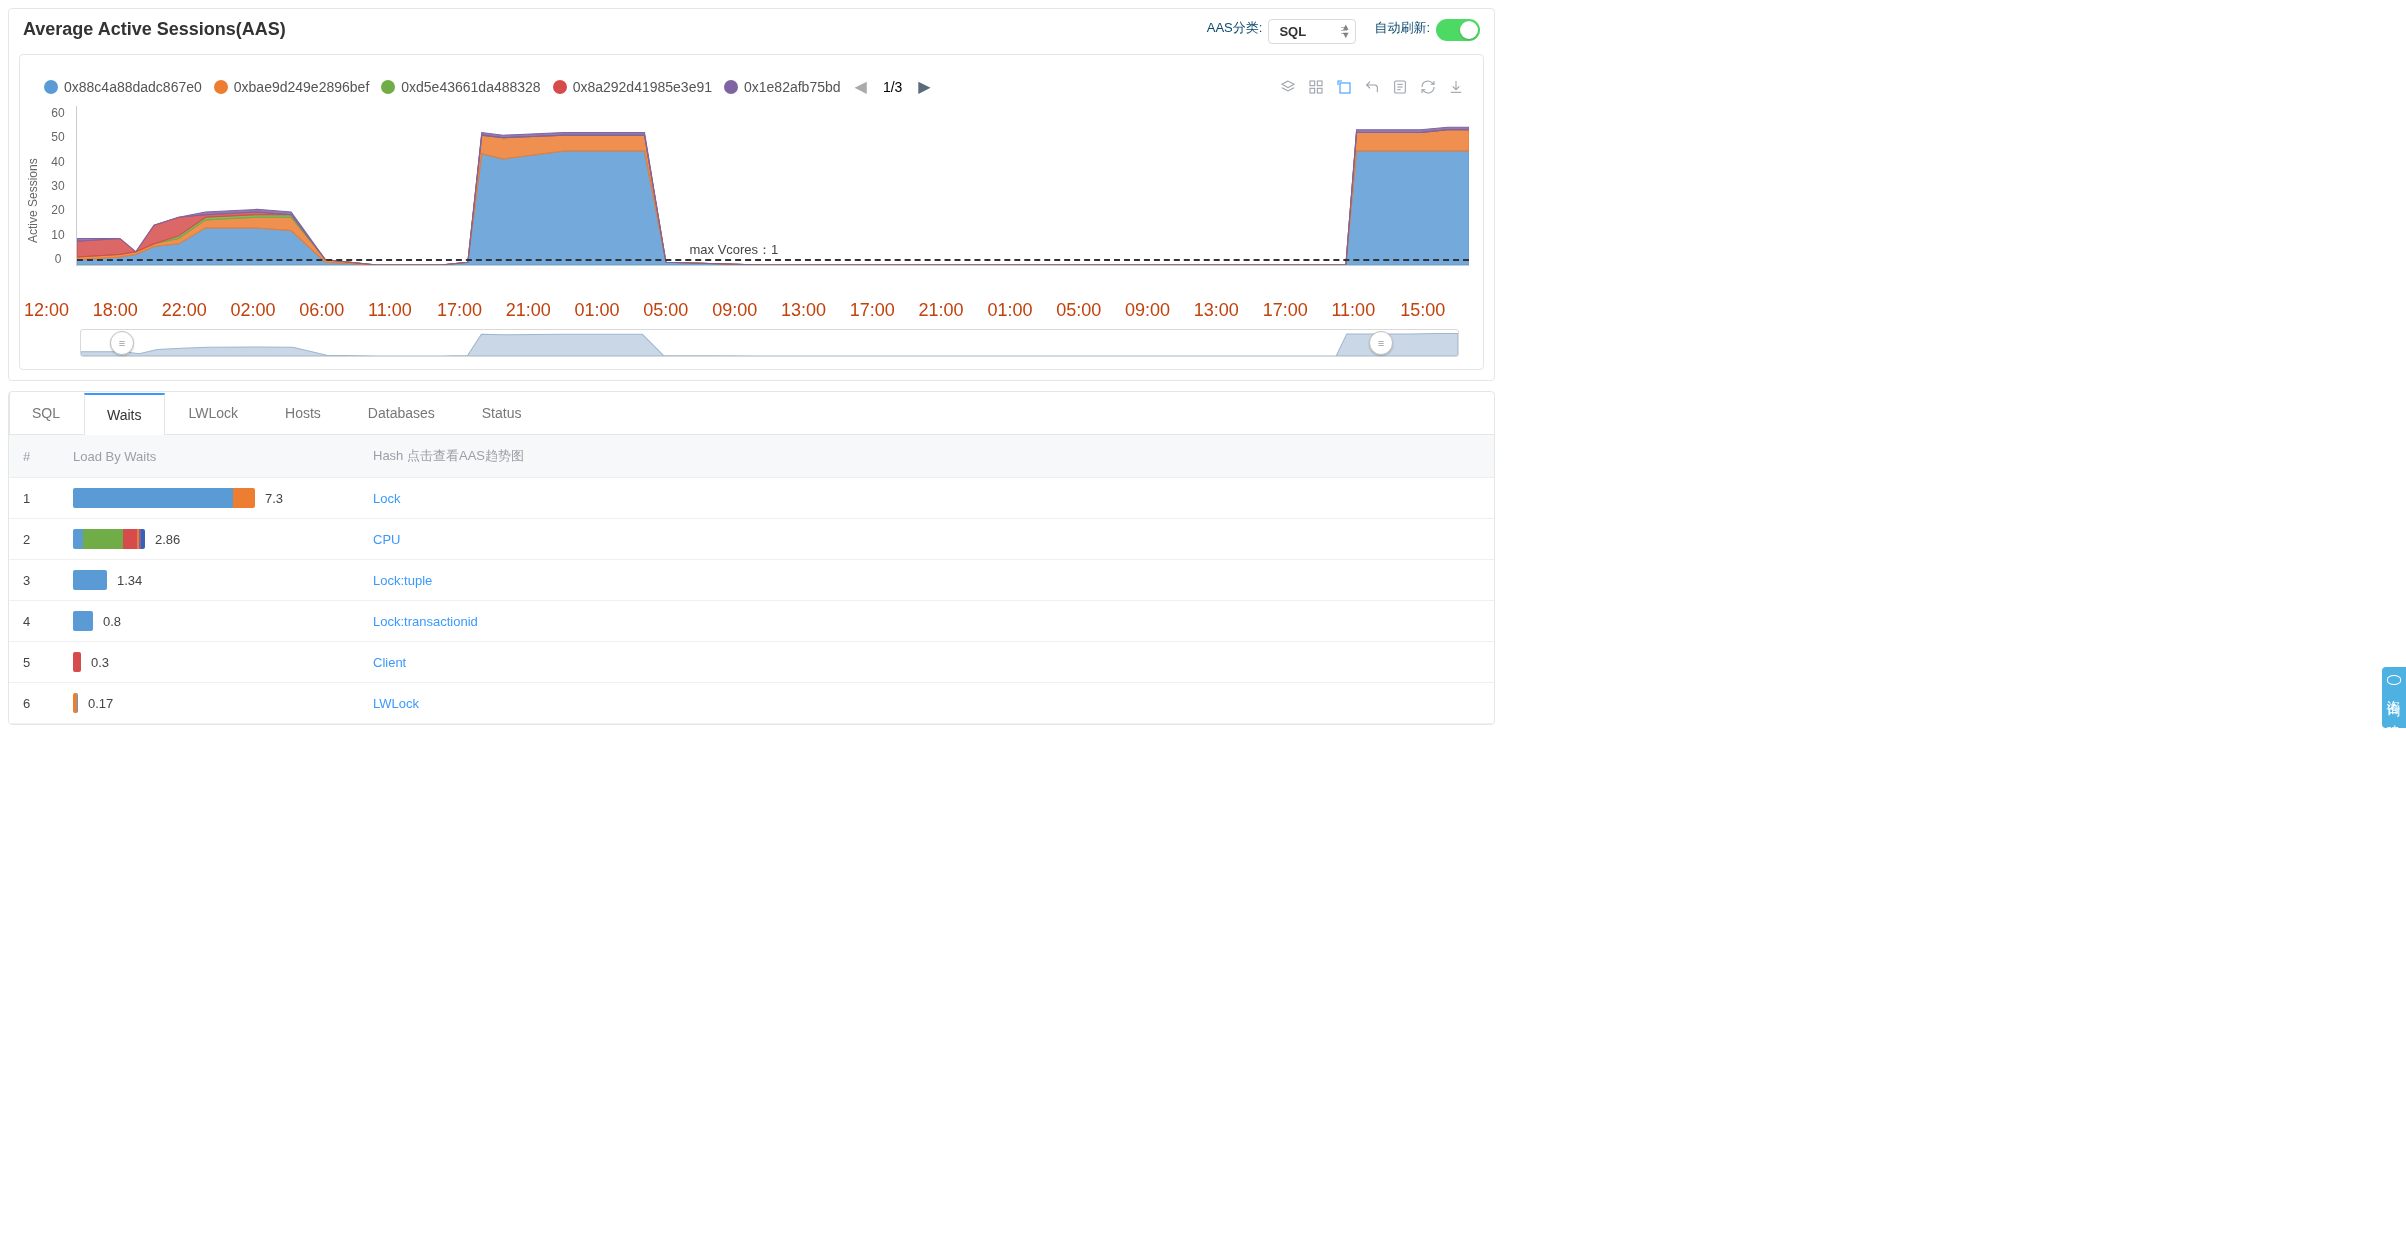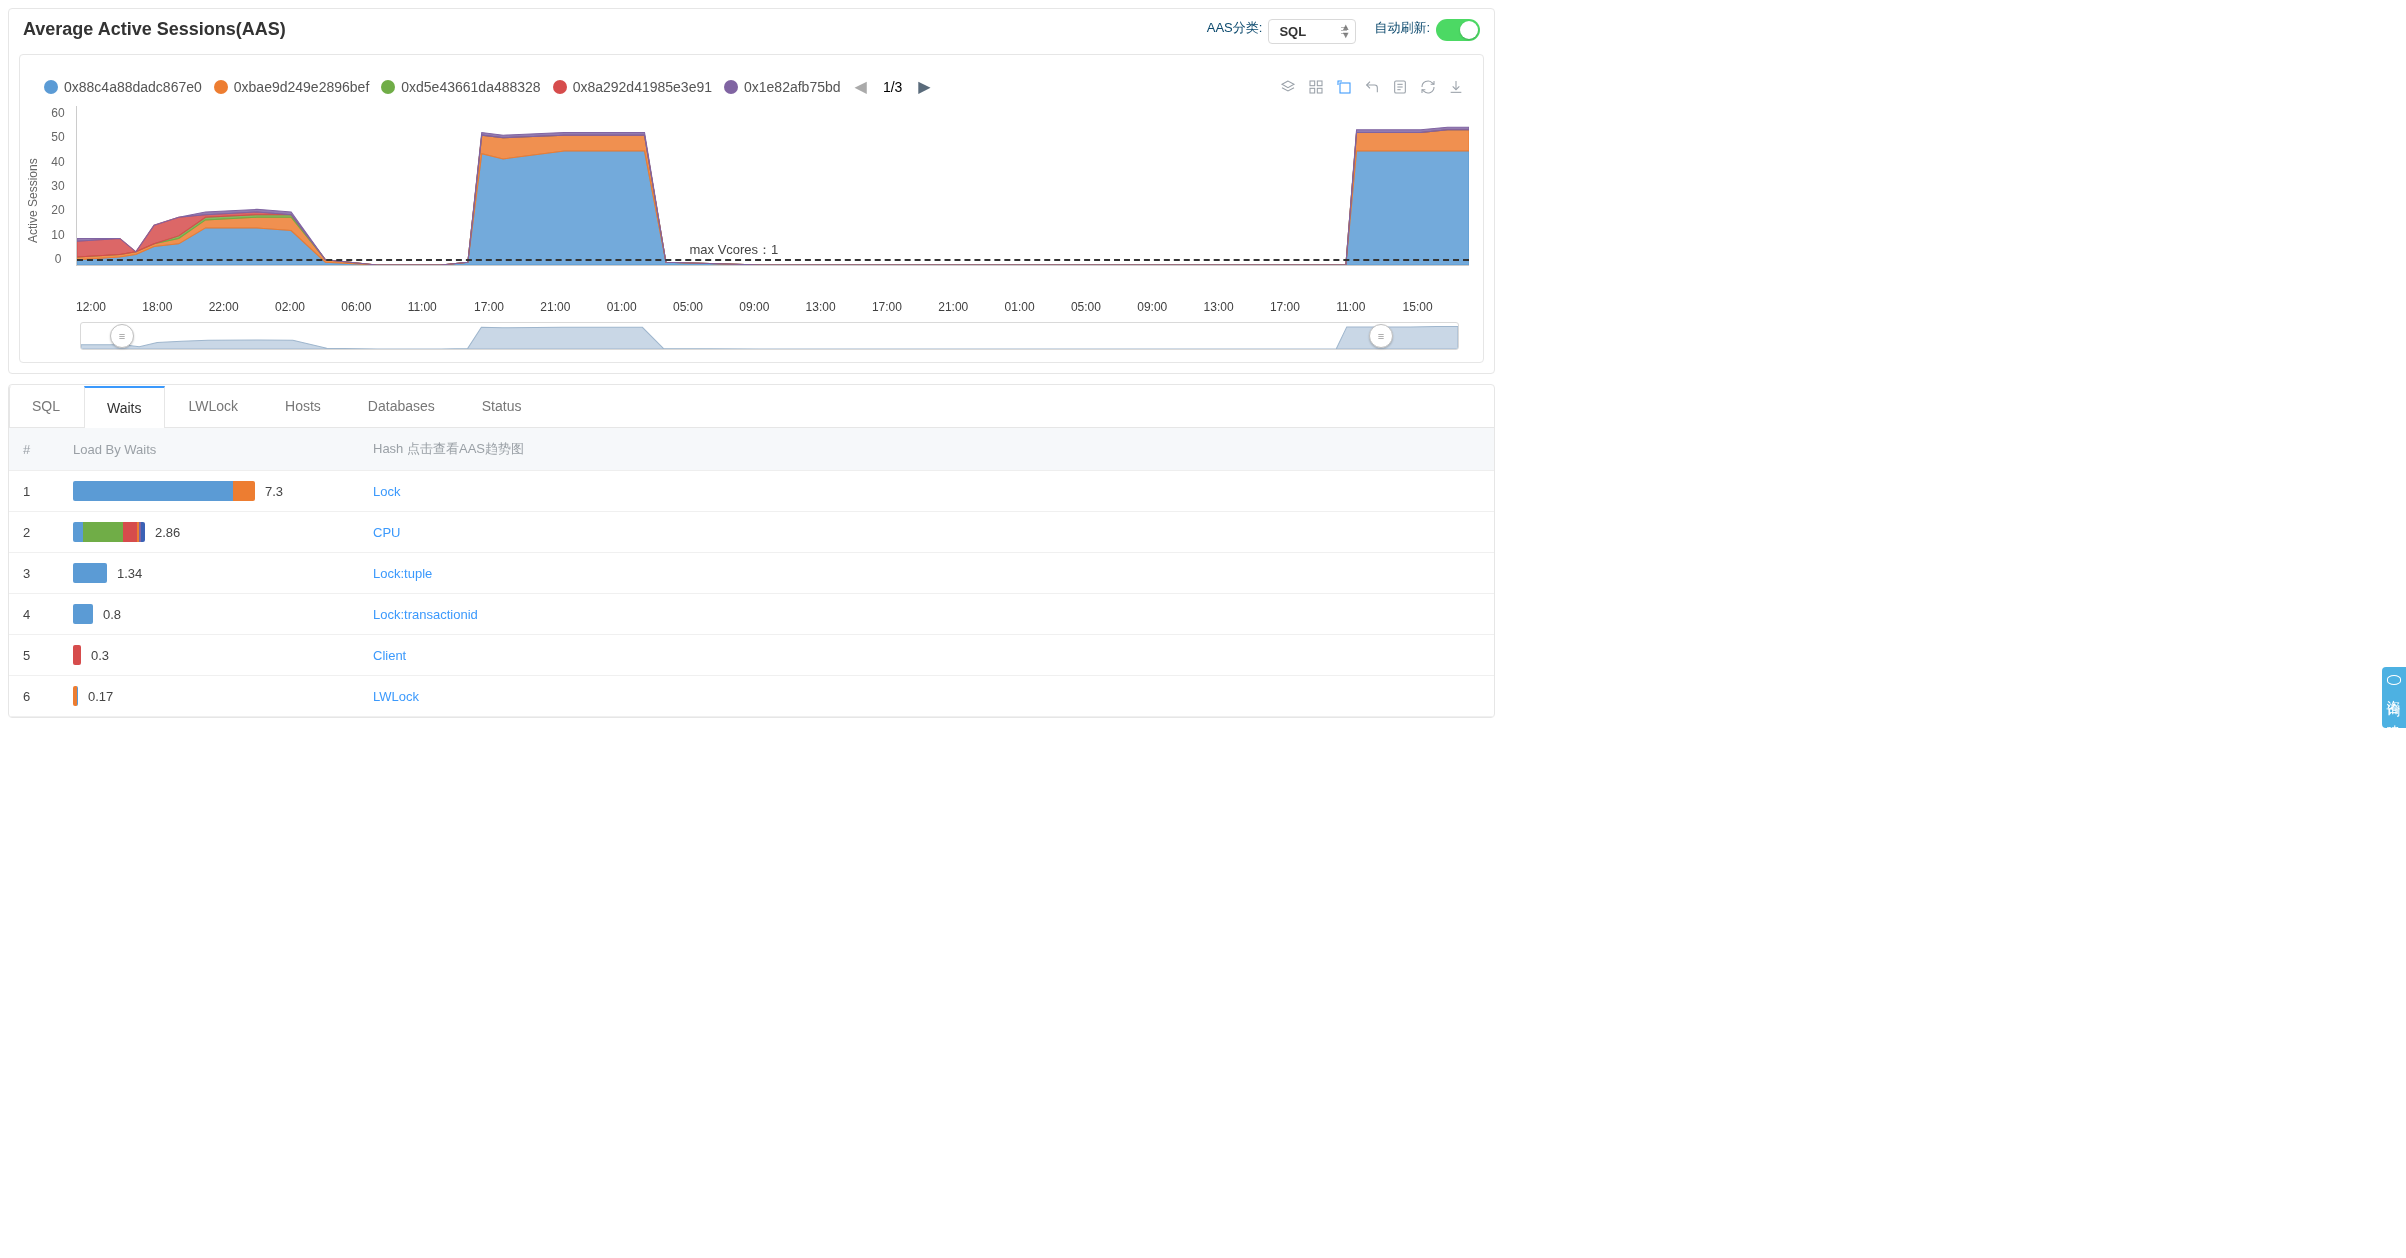--- a/index.html
+++ b/index.html
@@ -110,21 +110,21 @@
   }
   .plot svg { position: absolute; inset: 0; width: 100%; height: 100%; }
   .vcore-line {
     position: absolute; left: 0; right: 0; bottom: 4px;
     border-top: 2px dashed #333;
   }
   .vcore-label {
     position: absolute; bottom: 6px; left: 44%; font-size: 13px; color: #444;
   }
   .xaxis {
-    display: flex; font-size: 12px; color: #404040; margin-left: 52px;
+    display: flex; font-size: 18px; color: #c2410c; 
     padding-top: 4px;
   }
   .xaxis span { flex: 1; text-align: left; }
   .scroll-track {
     position: relative;
     margin: 8px 10px 4px 56px;
     height: 28px;
   }
   .scroll-track .minimap {
     position:absolute; inset:0; border:1px solid #d9d9d9; border-radius:3px; overflow:hidden;

